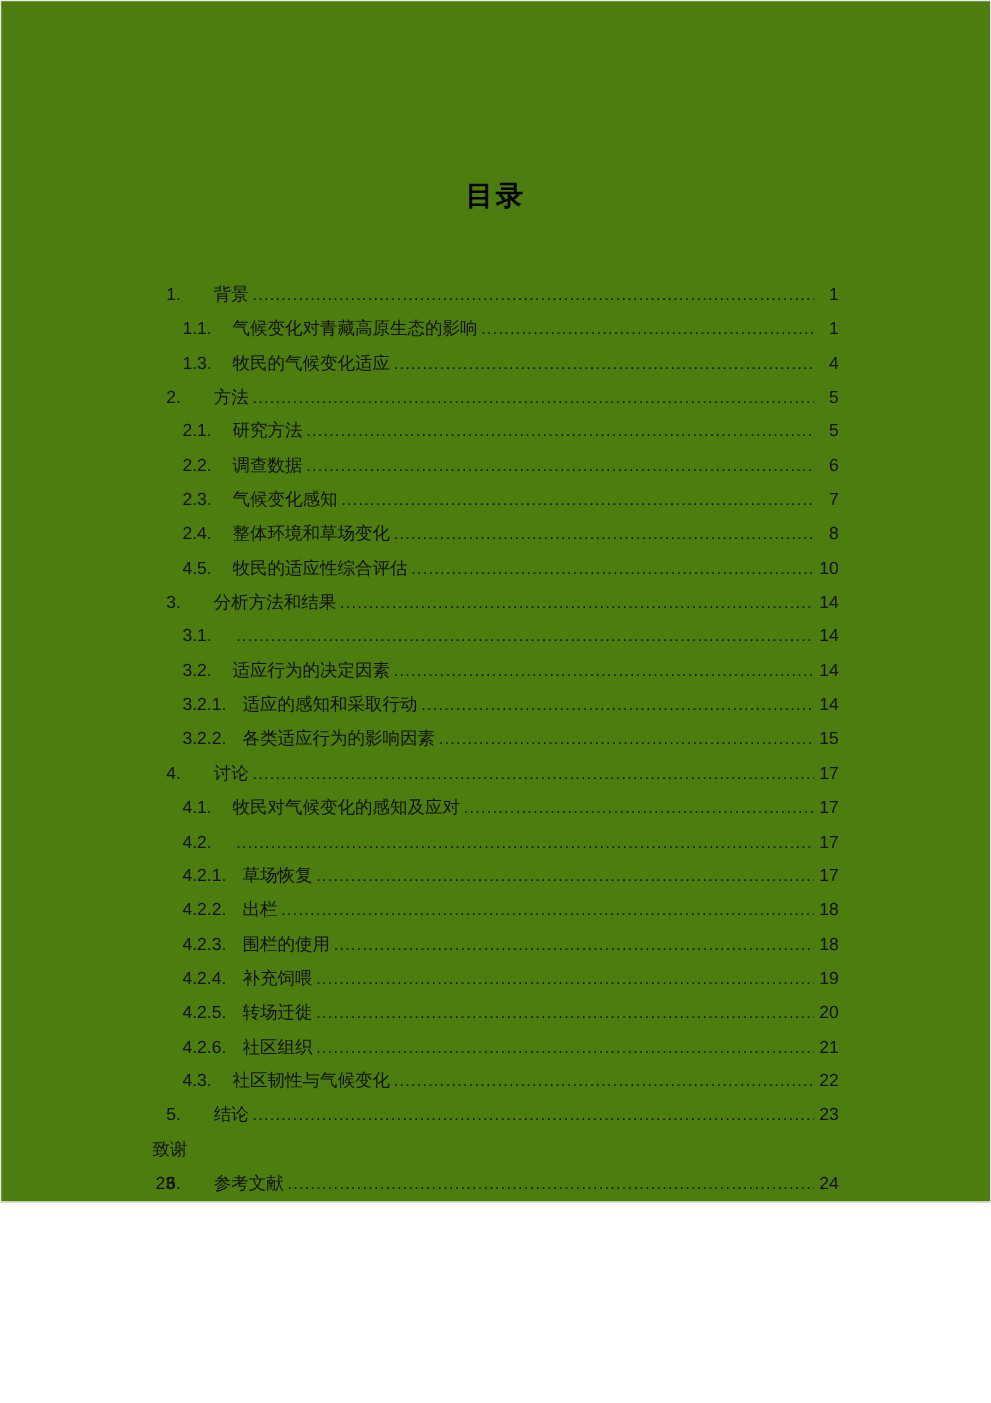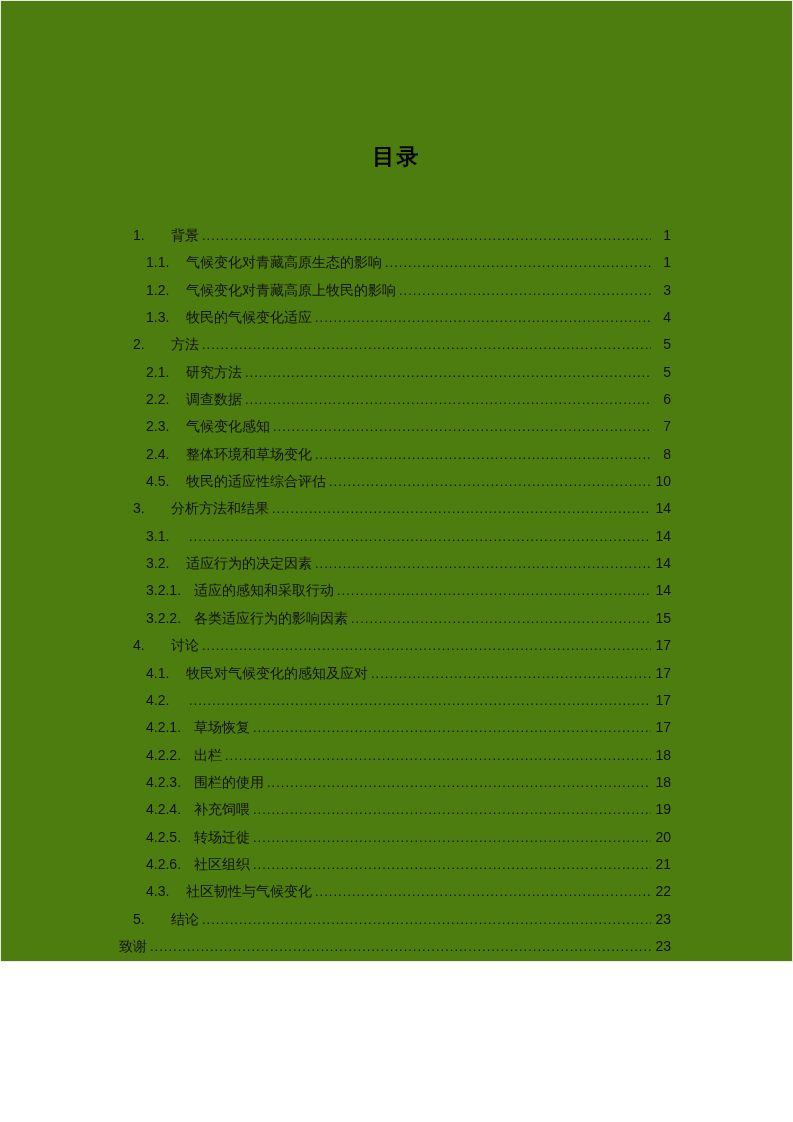--- a/index.html
+++ b/index.html
@@ -58,21 +58,21 @@
     font-size: 13px;
     letter-spacing: 1px;
     color: #111111;
   }
   .toc-row .pagenum {
     flex: none;
     min-width: 18px;
     text-align: right;
   }
   
-  .lvl0 { padding-left: 0; }
+  .lvl0 { padding-left: 0; flex-direction: column; }
   .lvl1 { padding-left: 14px; }
   .lvl1 .num { width: 38px; }
   .lvl2 { padding-left: 27px; align-items: flex-end; }
   .lvl2 .num { width: 40px; }
   .lvl3 { padding-left: 27px; }
   .lvl3 .num { width: 48px; }
   .extra-tab .label { }
   .page-footer {
     position: absolute;
     top: 1033px;
@@ -95,26 +95,20 @@
     <span class="dots"></span>
     <span class="pagenum">1</span>
   </div>
       <div class="toc-row lvl2">
     <span class="num">1.1.</span>
     <span class="label">气候变化对青藏高原生态的影响</span>
     <span class="dots"></span>
     <span class="pagenum">1</span>
   </div>
       <div class="toc-row lvl2">
-    <span class="num">1.2.</span>
-    <span class="label">气候变化对青藏高原上牧民的影响</span>
-    <span class="dots"></span>
-    <span class="pagenum">3</span>
-  </div>
-      <div class="toc-row lvl2">
     <span class="num">1.3.</span>
     <span class="label">牧民的气候变化适应</span>
     <span class="dots"></span>
     <span class="pagenum">4</span>
   </div>
       <div class="toc-row lvl1">
     <span class="num">2.</span>
     <span class="label">方法</span>
     <span class="dots"></span>
     <span class="pagenum">5</span>

